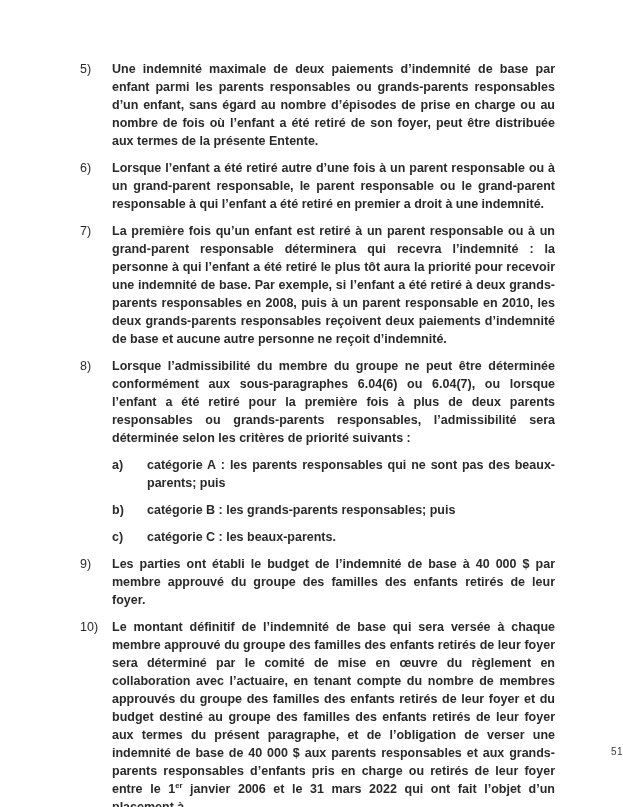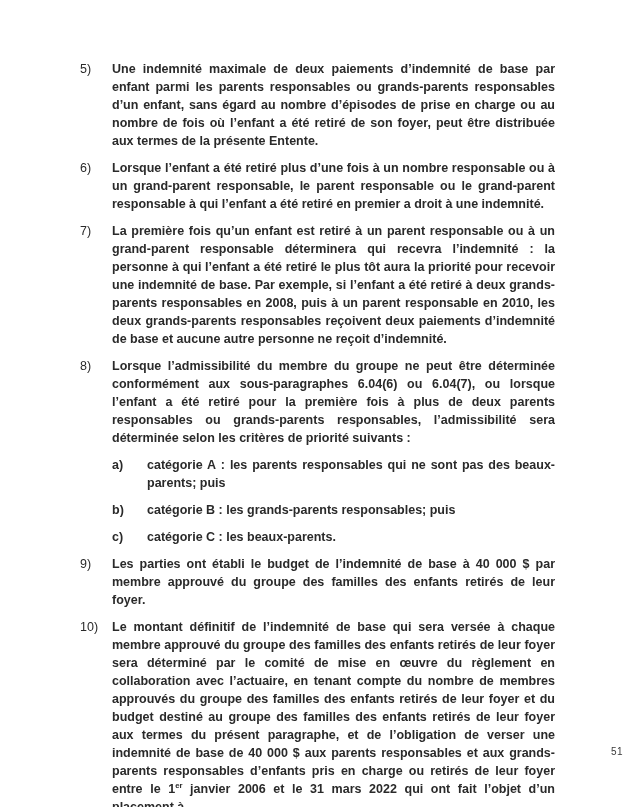--- a/index.html
+++ b/index.html
@@ -60,21 +60,21 @@
 <body>
 
 <div class="page">
   <div class="content">
       <div class="item">
         <span class="num">5)</span>
         <div class="txt">Une indemnité maximale de deux paiements d’indemnité de base par enfant parmi les parents responsables ou grands-parents responsables d’un enfant, sans égard au nombre d’épisodes de prise en charge ou au nombre de fois où l’enfant a été retiré de son foyer, peut être distribuée aux termes de la présente Entente.</div>
       </div>
       <div class="item">
         <span class="num">6)</span>
-        <div class="txt">Lorsque l’enfant a été retiré plus d’une fois à un nombre responsable ou à un grand-parent responsable, le parent responsable ou le grand-parent responsable à qui l’enfant a été retiré en premier a droit à une indemnité.</div>
+        <div class="txt">Lorsque l’enfant a été retiré autre d’une fois à un parent responsable ou à un grand-parent responsable, le parent responsable ou le grand-parent responsable à qui l’enfant a été retiré en premier a droit à une indemnité.</div>
       </div>
       <div class="item">
         <span class="num">7)</span>
         <div class="txt">La première fois qu’un enfant est retiré à un parent responsable ou à un grand-parent responsable déterminera qui recevra l’indemnité&nbsp;: la personne à qui l’enfant a été retiré le plus tôt aura la priorité pour recevoir une indemnité de base. Par exemple, si l’enfant a été retiré à deux grands-parents responsables en 2008, puis à un parent responsable en 2010, les deux grands-parents responsables reçoivent deux paiements d’indemnité de base et aucune autre personne ne reçoit d’indemnité.</div>
       </div>
       <div class="item">
         <span class="num">8)</span>
         <div class="txt">Lorsque l’admissibilité du membre du groupe ne peut être déterminée conformément aux sous-paragraphes 6.04(6) ou 6.04(7), ou lorsque l’enfant a été retiré pour la première fois à plus de deux parents responsables ou grands-parents responsables, l’admissibilité sera déterminée selon les critères de priorité suivants&nbsp;:<div class="sub-item">
             <span class="num">a)</span>
             <div class="txt">catégorie A&nbsp;: les parents responsables qui ne sont pas des beaux-parents; puis</div>

